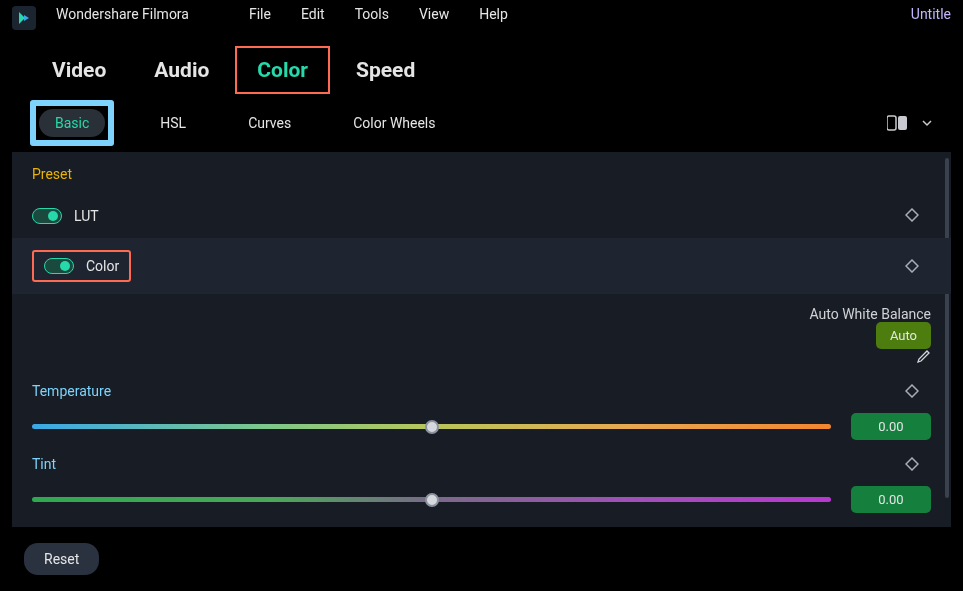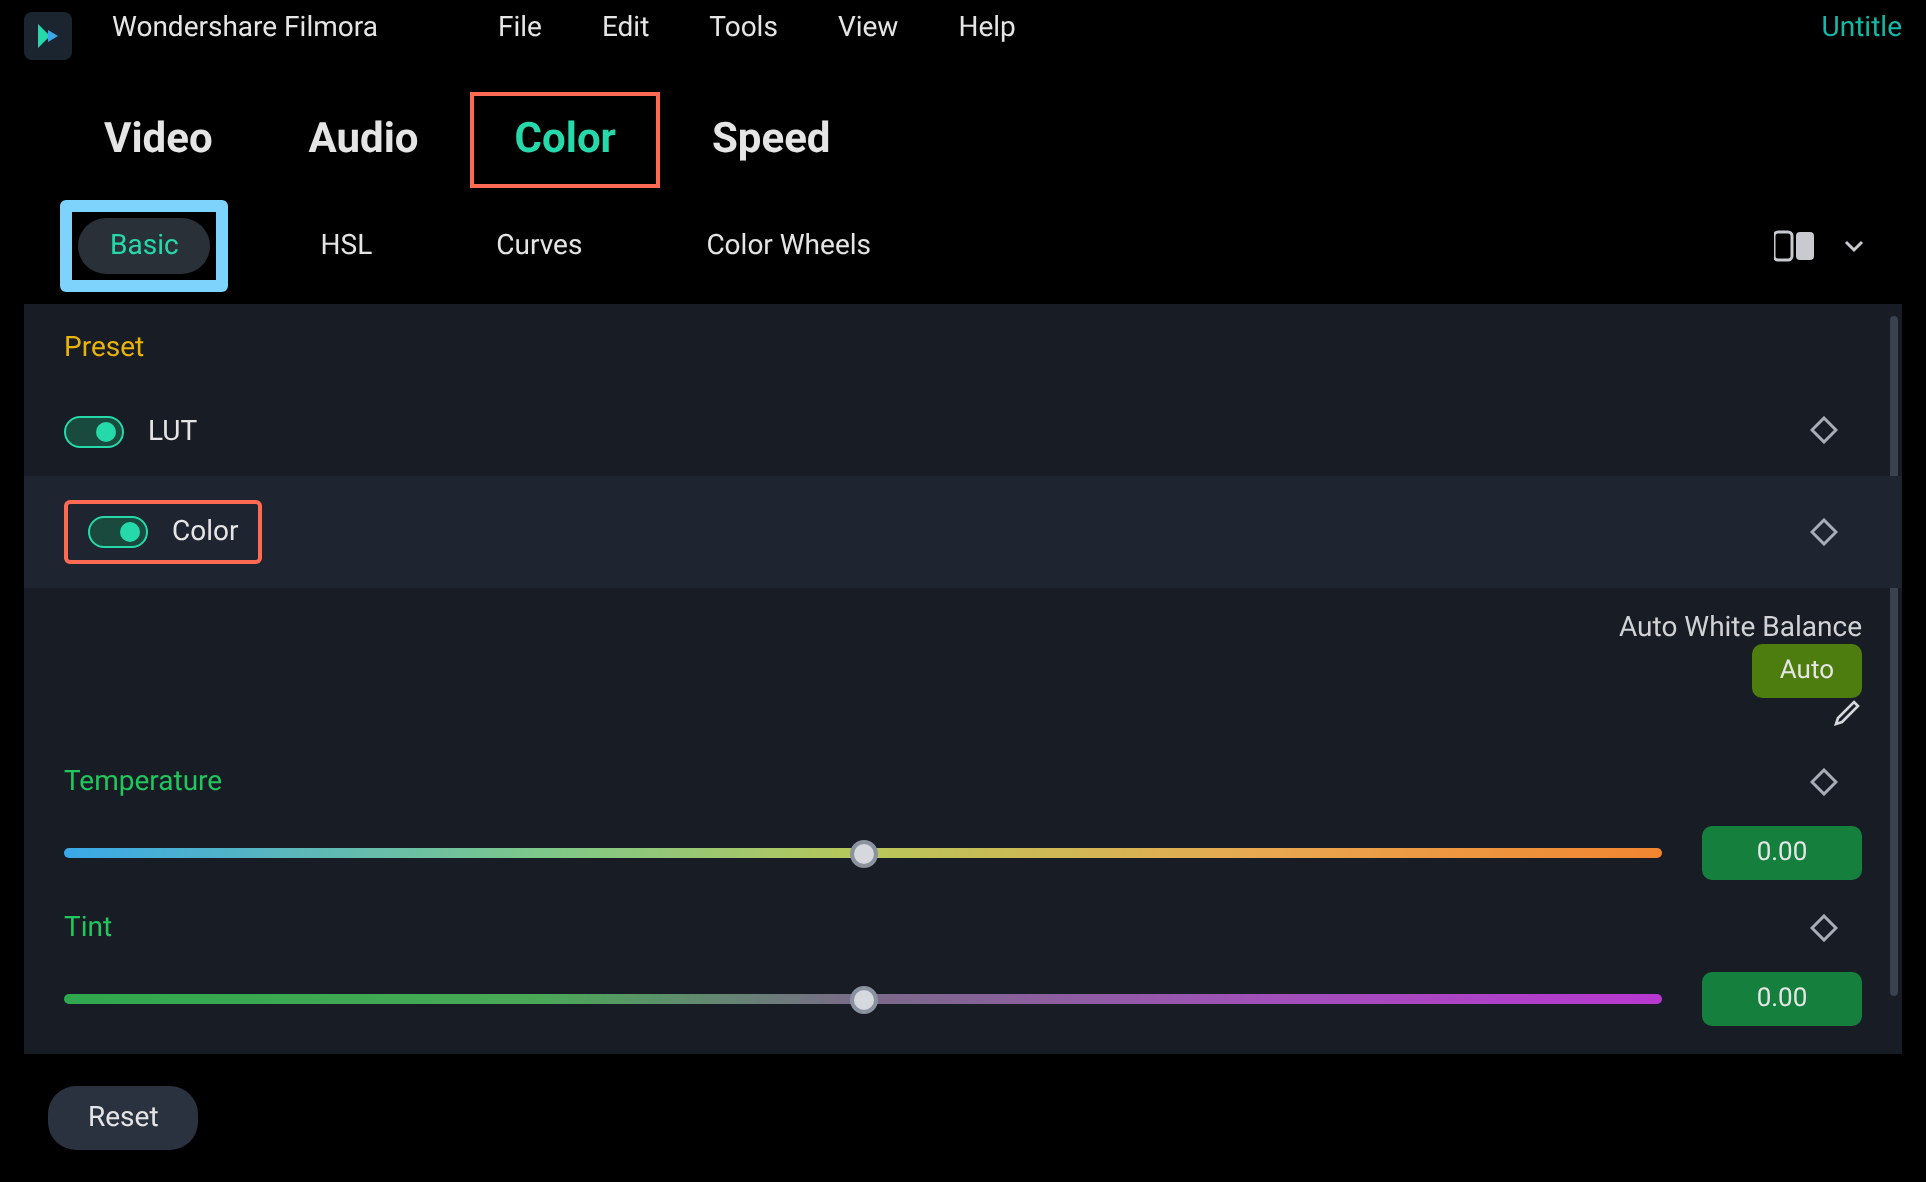--- a/index.html
+++ b/index.html
@@ -3,21 +3,21 @@
   <meta charset="utf-8">
   <style>
     * { margin: 0; padding: 0; box-sizing: border-box; font-family: -apple-system, BlinkMacSystemFont, "Segoe UI", Roboto, sans-serif; }
     body { background: #000; color: #e0e0e0; width: 963px; height: 591px; overflow: hidden; font-size: 14px; }
     
     .titlebar { display: flex; padding: 6px 12px; gap: 20px; height: 36px; }
     .logo { width: 24px; height: 24px; background: #1a2530; border-radius: 4px; display: flex; align-items: center; justify-content: center; }
     .app-title { font-size: 14px; color: #e5e5e5; margin-right: 40px; }
     .menu-items { display: flex; gap: 30px; }
     .menu-item { font-size: 14px; color: #e5e5e5; cursor: pointer; }
-    .doc-title { margin-left: auto; font-size: 14px; color: #14b8a6; padding-left: 48px; }
+    .doc-title { margin-left: auto; font-size: 14px; color: #c4b5fd; padding-left: 48px; }
     
     .top-tabs { display: flex; padding: 10px 30px 0 30px; gap: 4px; }
     .top-tab { padding: 12px 22px; font-size: 21px; color: #e5e5e5; cursor: pointer; font-weight: bold; }
     .top-tab.active { color: #26d9aa; }
     .top-tab.highlight { border: 2px solid #ff6b52; padding: 10px 20px; }
     
     .sub-tabs { display: flex; align-items: center; padding: 6px 30px 6px 30px; gap: 30px; }
     .sub-tab { padding: 6px 16px; font-size: 14px; color: #e5e5e5; cursor: pointer; border-radius: 16px; }
     .sub-tab.active { color: #26d9aa; background: #2a3038; }
     .sub-tabs-right { margin-left: auto; display: flex; align-items: center; gap: 12px; }
@@ -37,21 +37,21 @@
     
     .color-section { background: #1e2530; margin: 4px -20px 0 -20px; padding: 12px 20px; }
     
     .auto-wb { display: flex; align-items: flex-end; margin-top: 12px; margin-bottom: 18px; flex-direction: column; }
     .auto-wb-label { font-size: 14px; color: #d0d2d6; }
     .auto-btn { margin-left: auto; background: #4d7c0f; color: #e5e5e5; padding: 6px 14px; border: none; border-radius: 5px; font-size: 13px; cursor: pointer; }
     .eyedrop { margin-left: 12px; cursor: pointer; }
     
     .slider-group { margin-bottom: 16px; }
     .slider-head { display: flex; align-items: center; margin-bottom: 14px; }
-    .slider-label { font-size: 14px; color: #22c55e; }
+    .slider-label { font-size: 14px; color: #7dd3fc; }
     .slider-row { display: flex; align-items: center; gap: 20px; }
     .slider-track { flex: 1; height: 5px; border-radius: 3px; position: relative; }
     .slider-track.temp { background: linear-gradient(90deg, #3aa8e8 0%, #7ec889 30%, #b8c65a 50%, #e8a850 75%, #f28530 100%); }
     .slider-track.tint { background: linear-gradient(90deg, #2fa84f 0%, #4aa858 30%, #7a6a88 50%, #a050b8 75%, #b838d0 100%); }
     .slider-thumb { position: absolute; width: 14px; height: 14px; background: #d5d8dd; border: 2px solid #8a92a0; border-radius: 50%; top: 50%; left: 50%; transform: translate(-50%, -50%); cursor: pointer; }
     .slider-value { width: 80px; background: #15803d; color: #e5e5e5; text-align: center; padding: 6px 0; border-radius: 5px; font-size: 13px; }
     
     .footer { display: flex; align-items: center; padding: 16px 24px; gap: 10px; }
     .btn { padding: 8px 20px; border: none; border-radius: 14px; font-size: 14px; cursor: pointer; }
     .btn-dark { background: #2a3240; color: #e5e5e5; }

